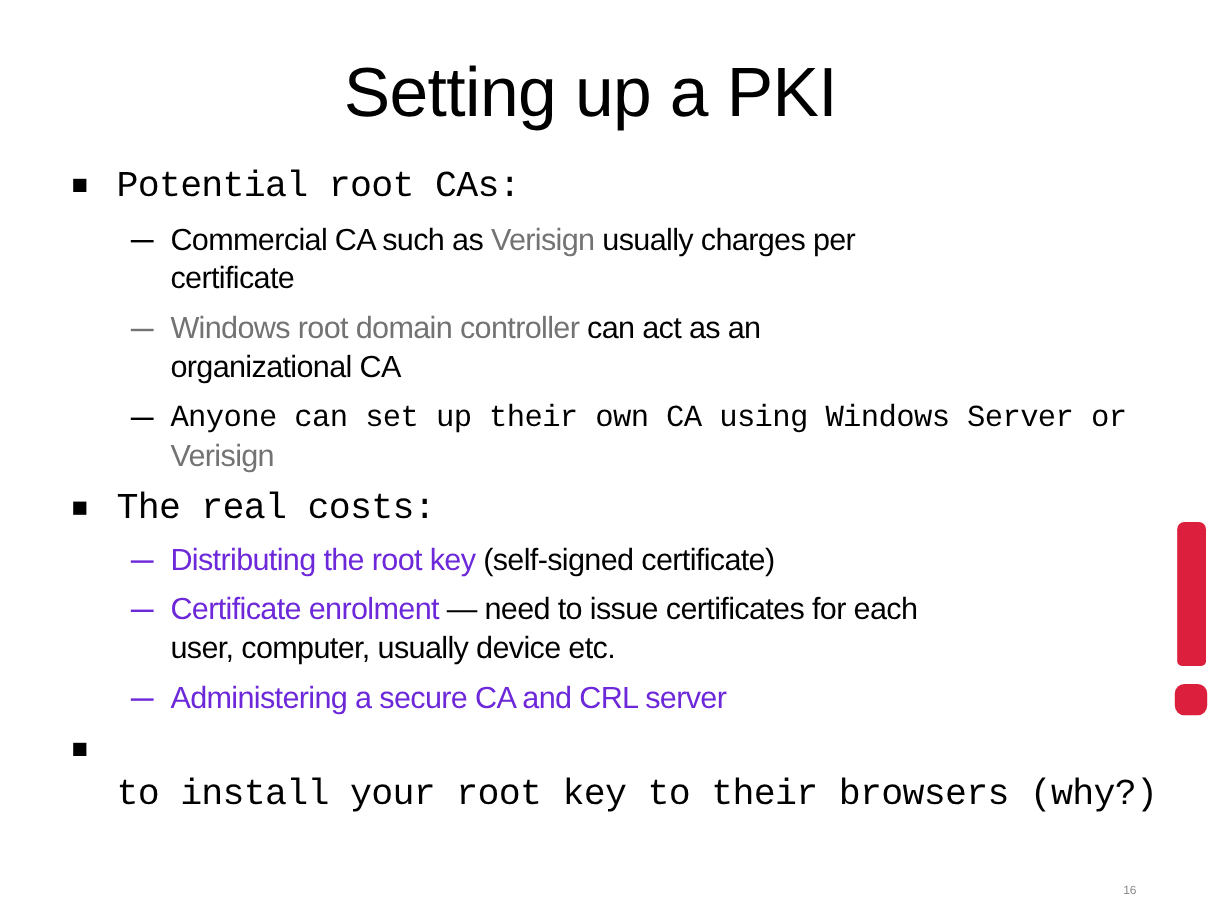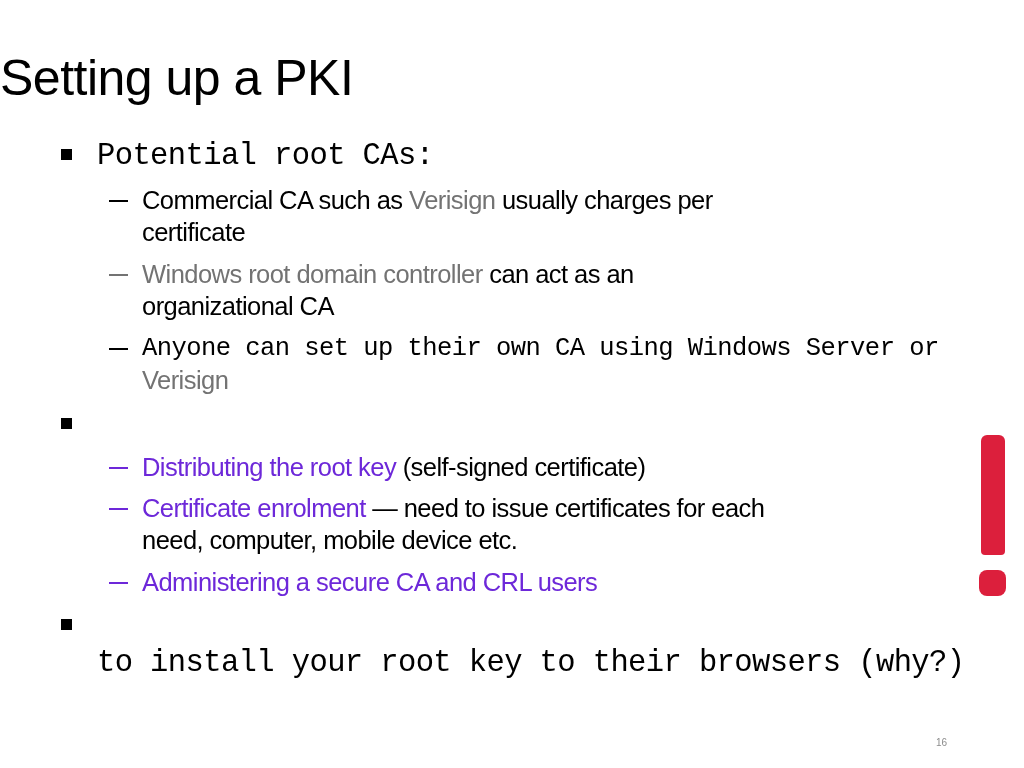--- a/index.html
+++ b/index.html
@@ -1,22 +1,22 @@
 <!DOCTYPE html>
 <html><head>
   <meta charset="utf-8">
   <style>
     html, body { margin: 0; padding: 0; }
     body {
       width: 1024px; height: 768px; background: #ffffff; position: relative; overflow: hidden;
       font-family: "Liberation Sans", "DejaVu Sans", sans-serif; color: #000;
     }
     .title {
-      position: absolute; left: 0; top: 46px; width: 984px; text-align: left;
-      font-size: 50px; line-height: 64px; letter-spacing: -0.5px;
+      position: absolute; left: 0; top: 46px; width: 984px; text-align: center;
+      font-size: 58px; line-height: 64px; letter-spacing: -0.5px;
     }
     .body { position: absolute; left: 0; top: 0; width: 1024px; }
     .l1 {
       position: absolute; left: 97px; font-size: 30.5px; line-height: 38px; letter-spacing: -0.6px;
       white-space: nowrap;
       font-family: Liberation Mono, monospace;
     }
     .l1 .bullet {
       position: absolute; left: -36px; top: 12px; width: 11px; height: 11px; background: #000;
     }
@@ -60,36 +60,37 @@
   <div class="l2" style="top:290px;">organizational CA</div>
 
   <div class="l2" style="top:332px;font-family:Liberation Mono, monospace;">
     <span class="dash"></span>
     <span>Anyone can set up their own CA using Windows Server or</span>
   </div>
   <div class="l2 orange" style="top:364px;">Verisign</div>
 
   <div class="l1" style="top:406px;">
     <span class="bullet"></span>
+    <span>The real costs:</span>
   </div>
 
   <div class="l2" style="top:451px;">
     <span class="dash teal"></span>
     <span class="teal">Distributing the root key</span><span> (self-signed certificate)</span>
   </div>
 
   <div class="l2" style="top:492px;">
     <span class="dash teal"></span>
     <span class="teal">Certificate enrolment</span><span> — need to issue certificates for each</span>
   </div>
-  <div class="l2" style="top:524px;">need, computer, mobile device etc.</div>
+  <div class="l2" style="top:524px;">user, computer, usually device etc.</div>
 
   <div class="l2" style="top:566px;">
     <span class="dash teal"></span>
-    <span class="teal">Administering a secure CA and CRL users</span>
+    <span class="teal">Administering a secure CA and CRL server</span>
   </div>
 
   <div class="l1" style="top:607px;">
     <span class="bullet"></span>
   </div>
   <div class="l1" style="top:644px;">to install your root key to their browsers (why?)</div>
 </div>
 
 <div class="exclaim">
   <div class="bar"></div>

